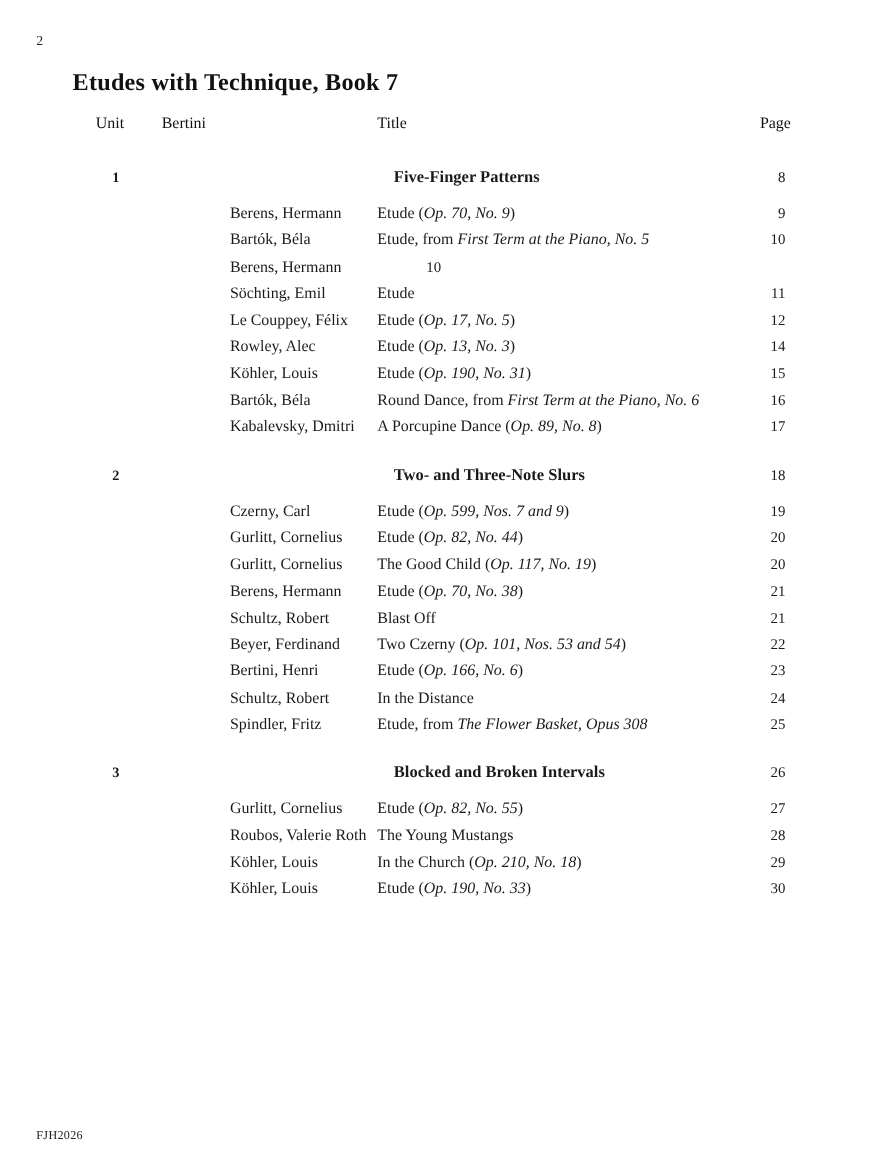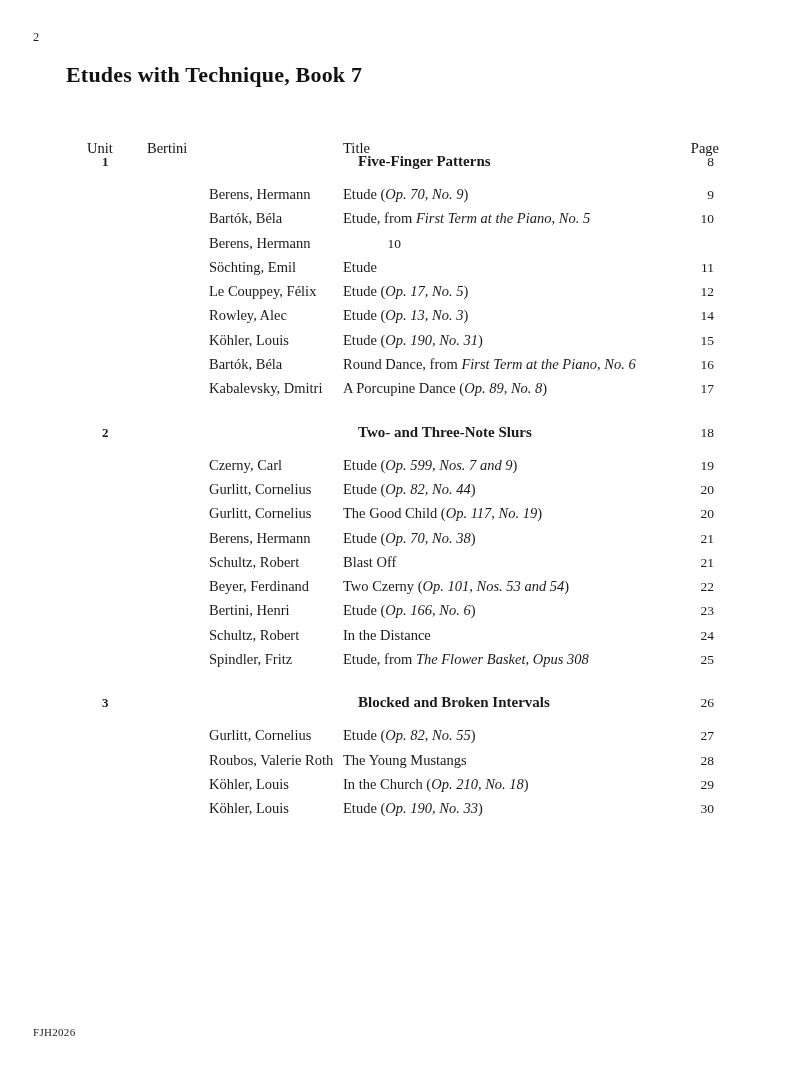--- a/index.html
+++ b/index.html
@@ -75,21 +75,21 @@
     height: 30px;
   }
   .header-row .col-unit,
   .header-row .col-composer,
   .header-row .col-title,
   .header-row .col-page {
     font-size: 14.5px;
     color: #111;
   }
   .header-row .col-unit { text-align: left; }
-  .header-row .col-page { text-align: right; padding-right: 7px; margin-top: 36px; }
+  .header-row .col-page { text-align: right; padding-right: 7px; }
 
   
   .unit-row {
     margin-top: 19px;
     height: 25px;
   }
   .unit-row .col-unit {
     font-weight: bold;
     font-size: 13px;
     padding-left: 15px;

